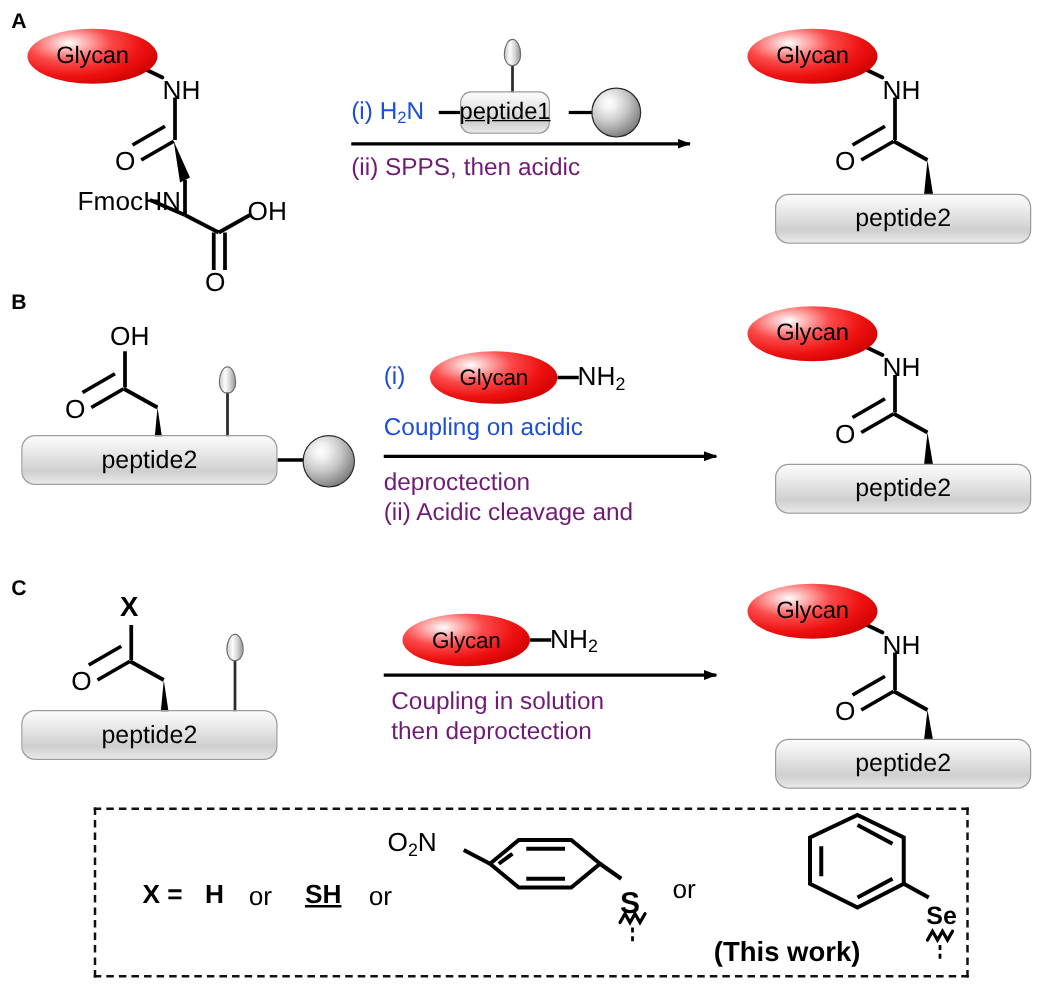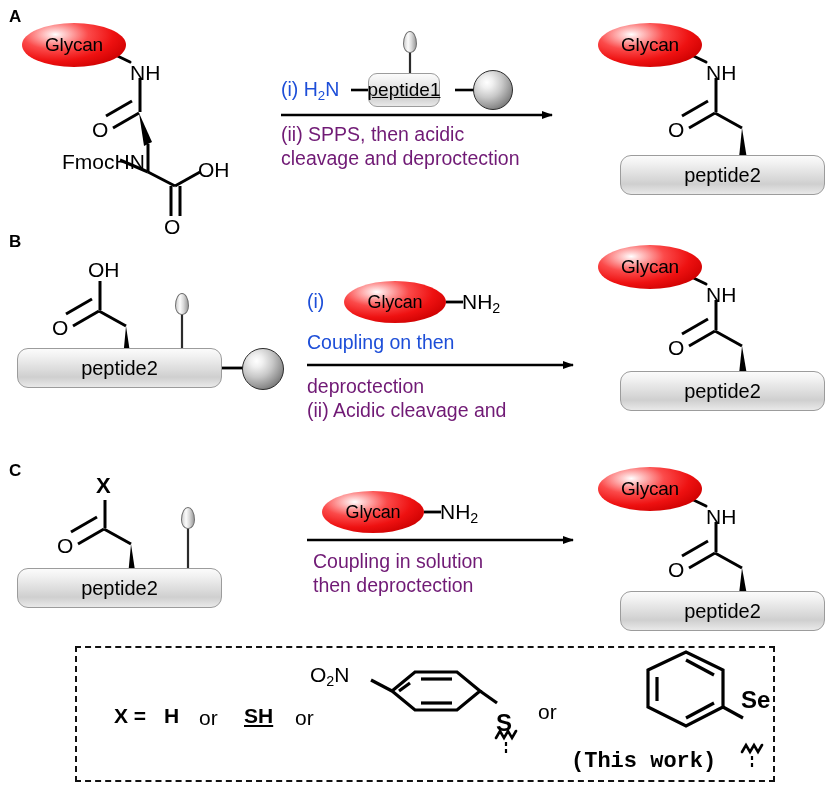--- a/index.html
+++ b/index.html
@@ -274,21 +274,20 @@
   <div class="cond-text" style="left:281px; top:78px;"><span>(i)</span>&nbsp;<span>H</span><span class="sub">2</span><span>N</span></div>
 
   <div class="lolli" style="left:403px; top:31px; width:14px; height:22px;"></div>
   <div class="pepbar pepbar-sm" style="left:368px; top:73px; width:72px; height:34px;text-decoration:underline;">
     <span>peptide1</span>
   </div>
   <div class="bead" style="left:473px; top:70px; width:40px; height:40px;"></div>
 
   <div class="cond-block" style="left:281px; top:123px;">
     <div>(ii) SPPS, then acidic</div>
-    <div>cleavage and deproctection</div>
   </div>
 
   <div class="glycan" style="left:598px; top:23px; width:104px; height:44px;">
     <span>Glycan</span>
   </div>
   <div class="atom" style="left:706px; top:61px;">NH</div>
   <div class="atom" style="left:668px; top:118px;">O</div>
   <div class="pepbar" style="left:620px; top:155px; width:205px; height:40px;">
     <span>peptide2</span>
   </div>
@@ -301,21 +300,21 @@
   <div class="pepbar" style="left:17px; top:348px; width:205px; height:40px;">
     <span>peptide2</span>
   </div>
   <div class="bead" style="left:242px; top:348px; width:42px; height:42px;"></div>
 
   <div class="cond-text" style="left:307px; top:290px;">(i)</div>
   <div class="glycan glycan-sm" style="left:344px; top:281px; width:102px; height:42px;">
     <span>Glycan</span>
   </div>
   <div class="atom" style="left:462px; top:290px;"><span>NH</span><span class="sub">2</span></div>
-  <div class="cond-text" style="left:307px; top:331px;">Coupling on then</div>
+  <div class="cond-text" style="left:307px; top:331px;">Coupling on acidic</div>
   <div class="cond-block" style="left:307px; top:375px;">
     <div>deproctection</div>
     <div>(ii) Acidic cleavage and</div>
   </div>
 
   <div class="glycan" style="left:598px; top:245px; width:104px; height:44px;">
     <span>Glycan</span>
   </div>
   <div class="atom" style="left:706px; top:283px;">NH</div>
   <div class="atom" style="left:668px; top:336px;">O</div>
@@ -357,17 +356,17 @@
   <div class="legend-txt" style="left:199px; top:706px;">or</div>
   <div class="legend-txt legend-bold" style="left:244px; top:704px;text-decoration:underline;">SH</div>
   <div class="legend-txt" style="left:295px; top:706px;">or</div>
 
   <div class="legend-txt" style="left:310px; top:663px;"><span>O</span><span class="sub">2</span><span>N</span></div>
 
   <div class="legend-txt legend-bold" style="left:496px; top:709px; font-size:24px;">S</div>
 
   <div class="legend-txt" style="left:538px; top:700px;">or</div>
 
-  <div class="legend-txt legend-bold" style="left:741px; top:686px; font-size:24px;">Se</div>
-
-  <div class="legend-txt legend-bold" style="left:571px; top:749px; font-size:22px;font-family:Liberation Mono, monospace;">(This work)</div>
+  <div class="legend-txt legend-bold" style="left:741px; top:722px; font-size:20px;">Se</div>
+
+  <div class="legend-txt legend-bold" style="left:571px; top:749px; font-size:22px;">(This work)</div>
 
 </div>
 
 </body></html>

